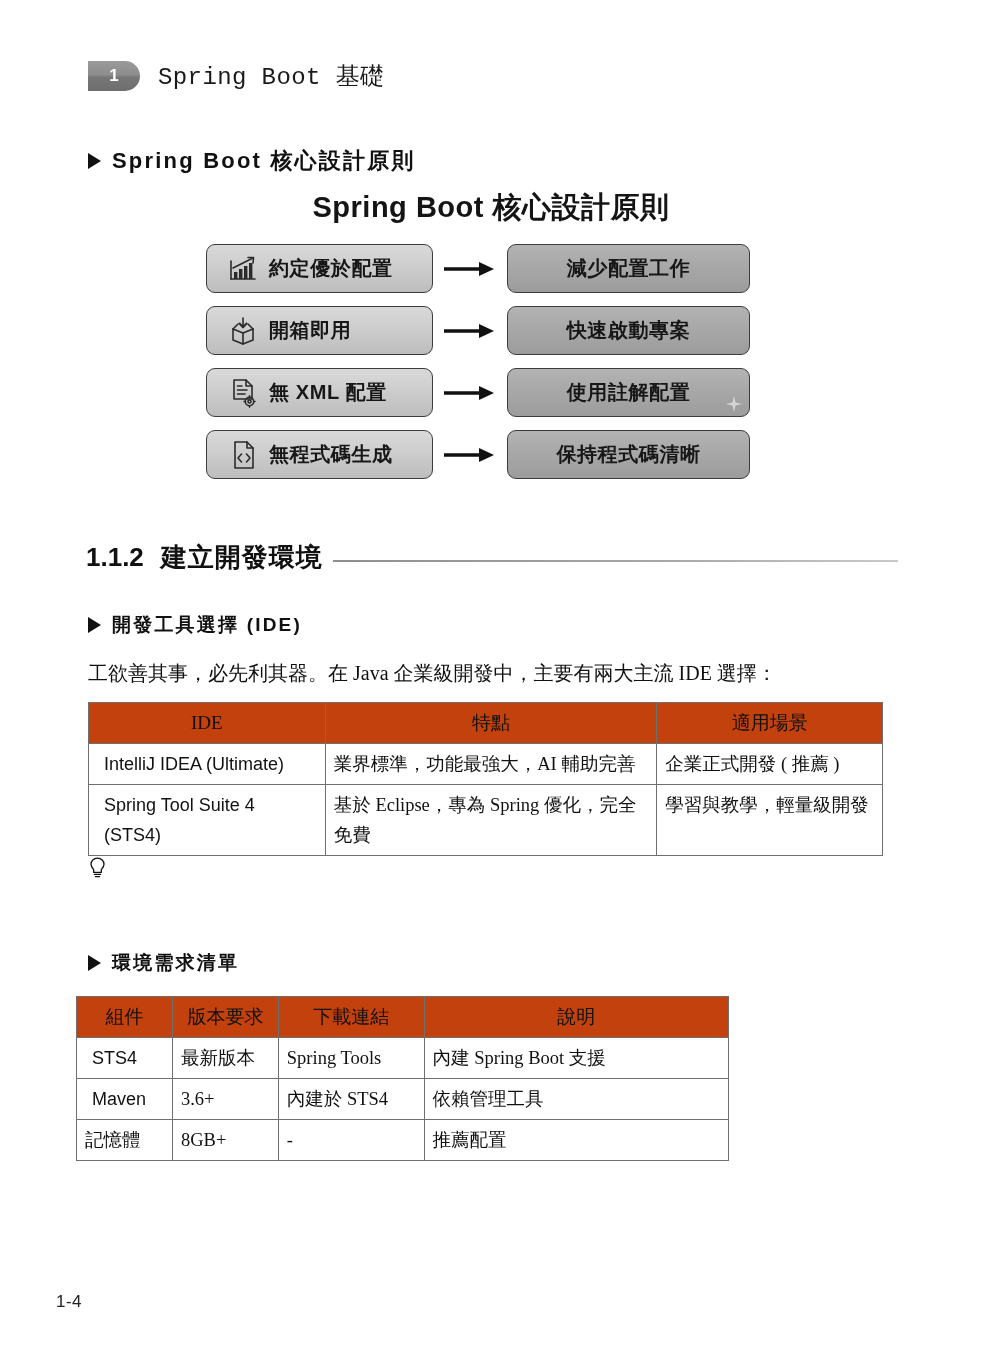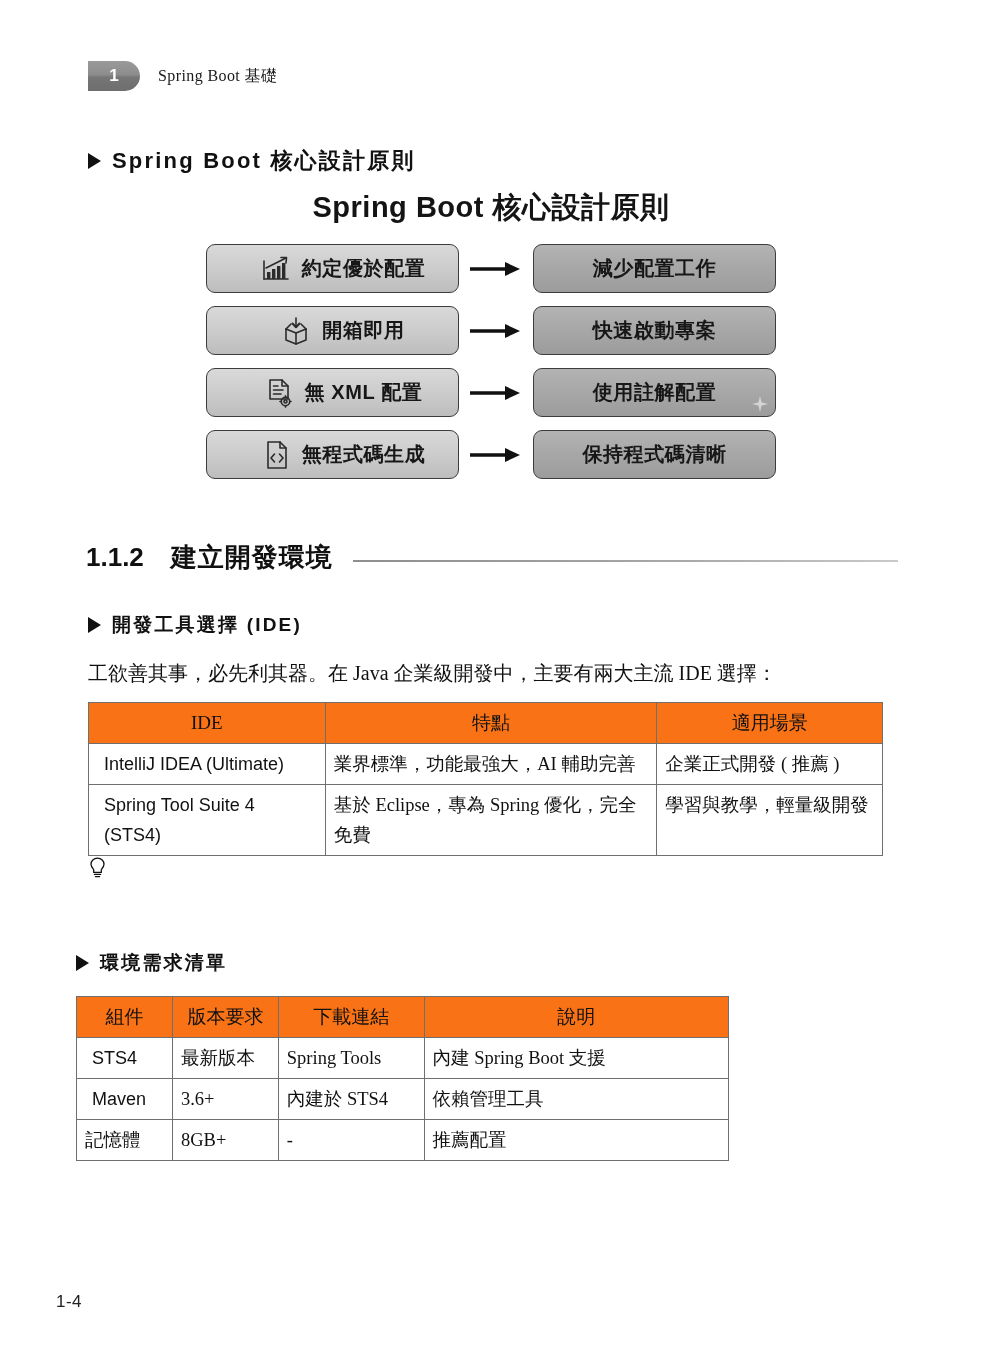--- a/index.html
+++ b/index.html
@@ -35,22 +35,22 @@
     font-family: "Liberation Sans", sans-serif;
     font-size: 17px;
     font-weight: bold;
     display: flex;
     align-items: center;
     justify-content: center;
     letter-spacing: 0;
   }
   .running-head-title {
     margin-left: 18px;
-    font-family: Liberation Serif, serif;
-    font-size: 16px;
+    font-family: Liberation Mono, monospace;
+    font-size: 24px;
     color: #1a1a1a;
     letter-spacing: 0.4px;
   }
 
   
   .sub-heading {
     position: absolute;
     display: flex;
     align-items: center;
     font-family: "Liberation Sans", sans-serif;
@@ -66,21 +66,21 @@
     border-top: 8px solid transparent;
     border-bottom: 8px solid transparent;
     margin-right: 11px;
   }
   .sub-heading .txt {
     letter-spacing: 2.2px;
   }
 
   #sub-heading-1 { left: 88px; top: 146px; font-size: 22px; }
   #sub-heading-2 { left: 88px; top: 612px; font-size: 19px; }
-  #sub-heading-3 { left: 76px; top: 950px; font-size: 19px; }
+  #sub-heading-3 { left: 88px; top: 950px; font-size: 19px; }
 
   
   .figure {
     position: absolute;
     left: 206px;
     top: 188px;
     width: 570px;
   }
   .figure-title {
     text-align: center;
@@ -100,24 +100,23 @@
 
   .box {
     box-sizing: border-box;
     border: 1.4px solid #3c3c3c;
     border-radius: 9px;
     height: 49px;
     display: flex;
     align-items: center;
   }
   .box-left {
-    width: 253px;
+    width: 227px;
     padding-left: 20px;
     background: linear-gradient(to bottom, #d9d9d9 0%, #cfcfcf 40%, #bdbdbd 100%);
-    justify-content: center;
   }
   .box-right {
     width: 243px;
     justify-content: center;
     background: linear-gradient(to bottom, #b3b3b3 0%, #a8a8a8 45%, #9c9c9c 100%);
     position: relative;
   }
   .box-label {
     font-family: "Liberation Sans", sans-serif;
     font-weight: bold;
@@ -154,21 +153,20 @@
   }
 
   
   .section-heading {
     position: absolute;
     left: 86px;
     top: 540px;
     width: 812px;
     display: flex;
     align-items: center;
-    gap: 10px;
   }
   .section-heading .sec-num {
     font-family: "Liberation Sans", sans-serif;
     font-weight: bold;
     font-size: 26px;
     color: #111111;
     letter-spacing: 0;
   }
   .section-heading .sec-title {
     font-family: "Liberation Sans", sans-serif;
@@ -227,21 +225,21 @@
   }
   table th, table td {
     border: 1px solid #6f6f6f;
     padding: 5px 8px;
     font-weight: normal;
     font-size: 18.5px;
     line-height: 30px;
     vertical-align: top;
   }
   table th {
-    background: #f97316;
+    background: #c2410c;
     text-align: center;
     vertical-align: middle;
     font-size: 19px;
   }
   .latin {
     font-family: "Liberation Sans", sans-serif;
     font-size: 18px;
     padding-left: 15px;
   }
 

